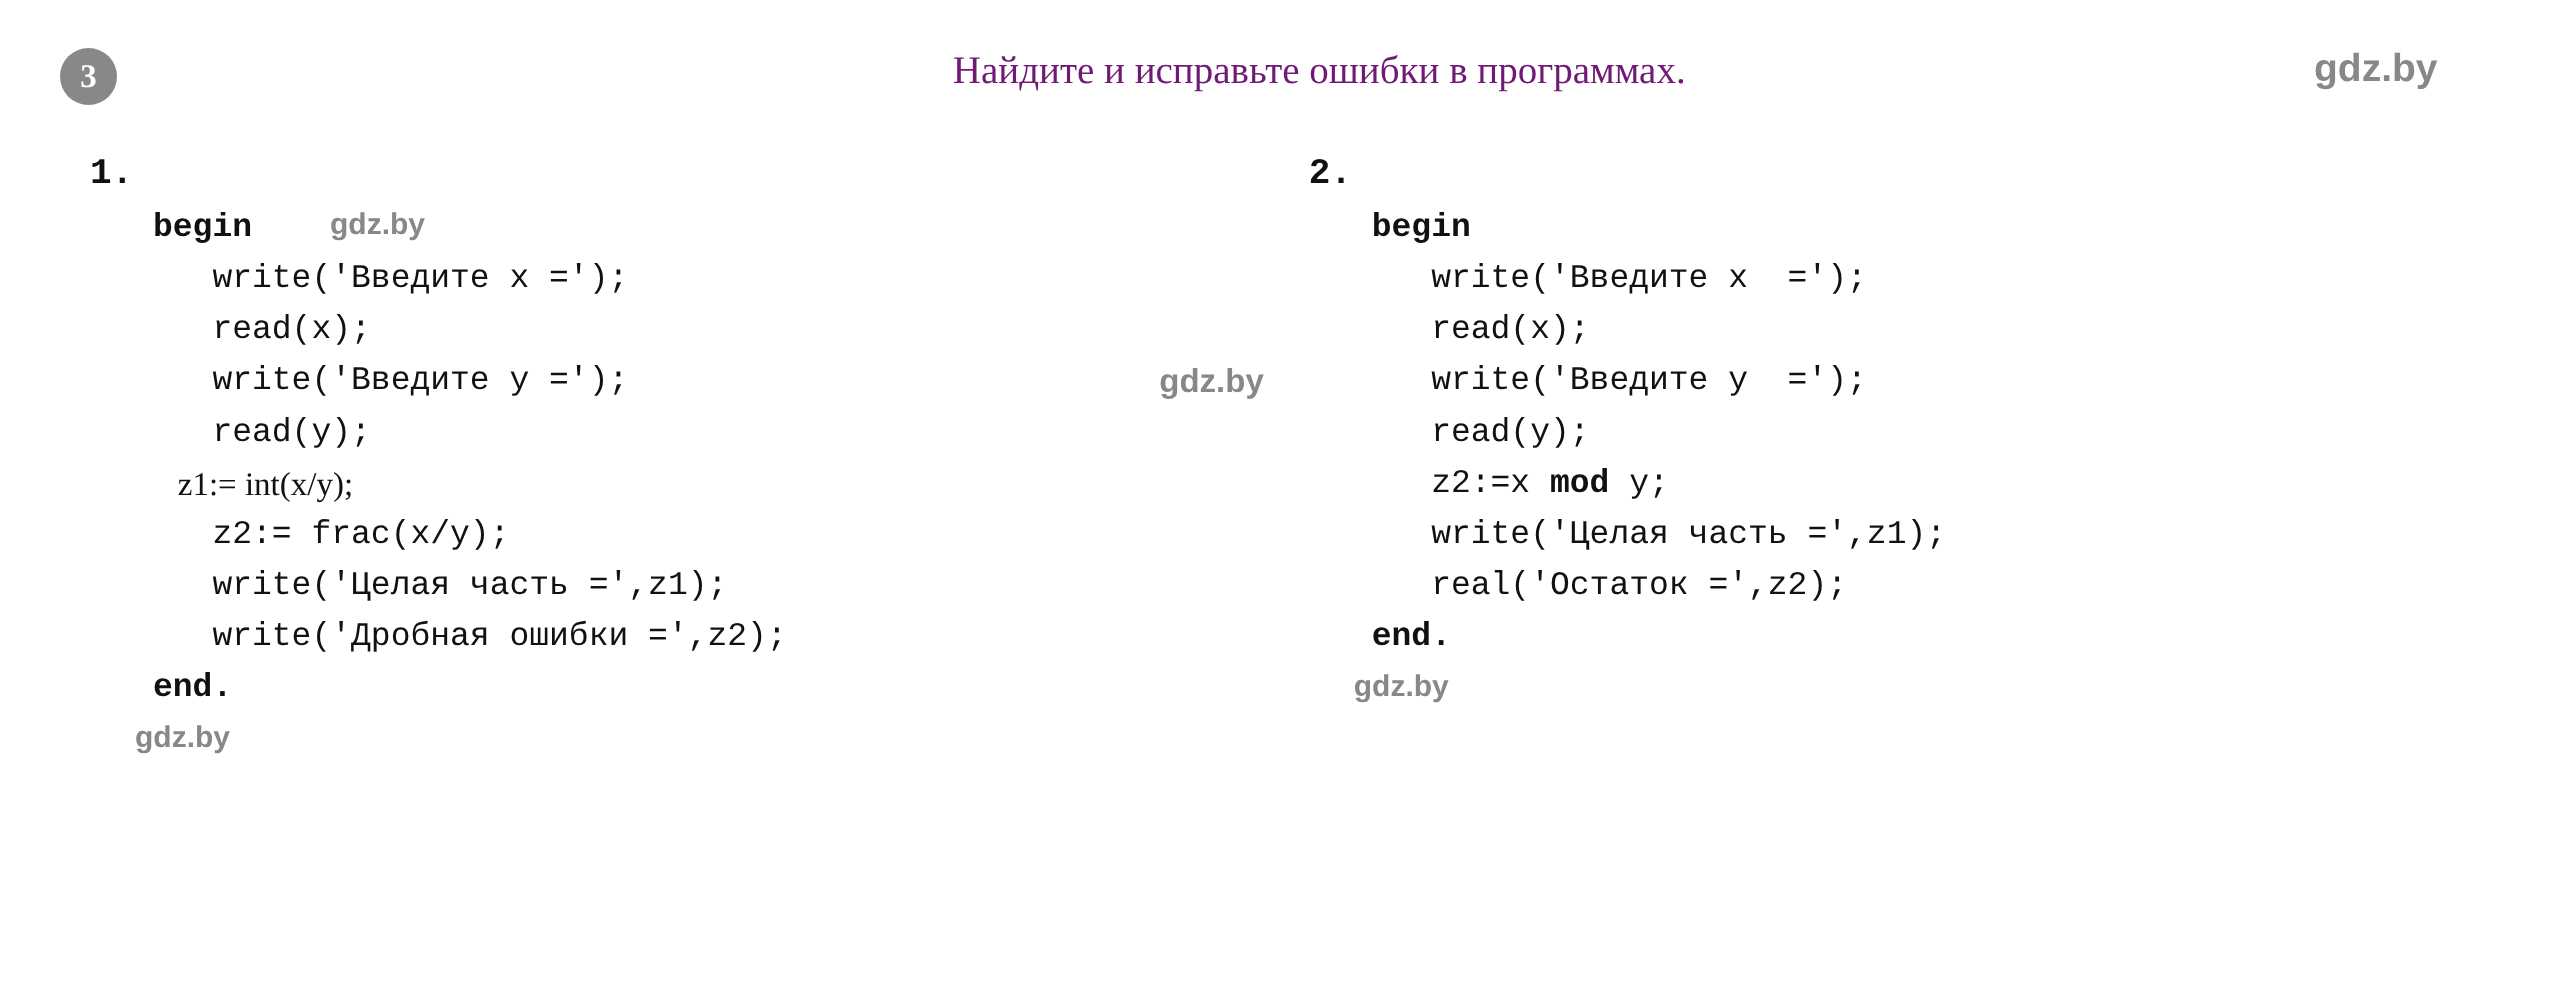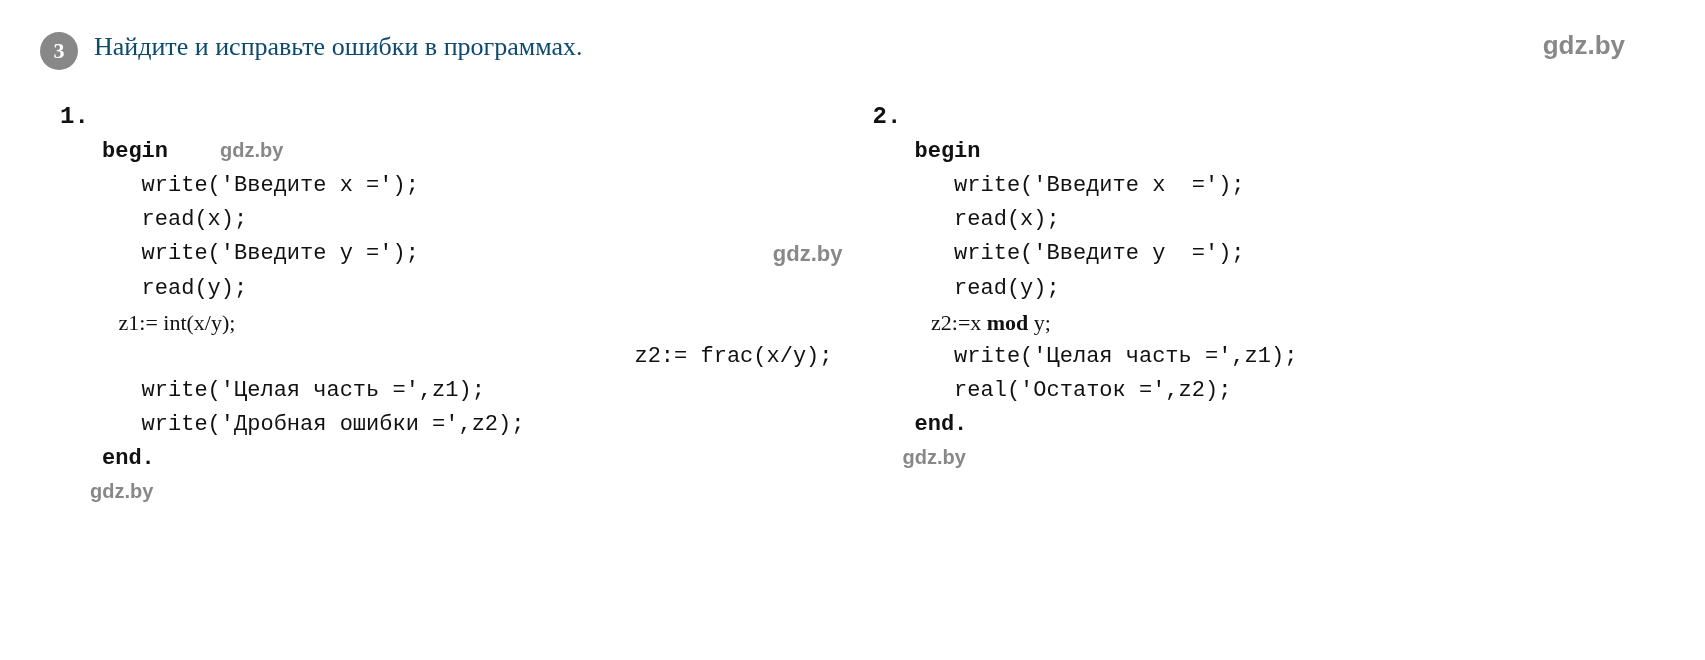--- a/index.html
+++ b/index.html
@@ -41,23 +41,24 @@
       color: #ffffff;
       font-size: 22px;
       font-weight: bold;
       margin-right: 16px;
       flex-shrink: 0;
       margin-top: 2px;
     }
 
     .task-description {
       font-size: 26px;
-      color: #0c4a6e;
+      color: #701a75;
       flex: 1;
       line-height: 1.3;
+      text-align: center;
     }
 
     .watermark-top-right {
       position: absolute;
       top: 30px;
       right: 80px;
       font-size: 26px;
       font-weight: bold;
       color: #888;
       font-family: Arial, sans-serif;
@@ -159,21 +160,21 @@
         <span class="code-line" style="padding-left: 42px;">   write('Введите x =');</span>
         <span class="code-line" style="padding-left: 42px;">   read(x);</span>
 
         <div style="position:relative;">
           <span class="code-line" style="padding-left: 42px;">   write('Введите y =');</span>
           <span class="watermark-mid watermark" style="top:0; right:-10px;">gdz.by</span>
         </div>
 
         <span class="code-line" style="padding-left: 42px;">   read(y);</span>
         <span class="code-line" style="padding-left: 42px; font-family: Liberation Serif, serif;">   z1:= int(x/y);</span>
-        <span class="code-line" style="padding-left: 42px; text-align: right;">   z2:= frac(x/y);</span>
+        <span class="code-line" style="padding-left: 42px;">   z2:= frac(x/y);</span>
         <span class="code-line" style="padding-left: 42px;">   write('Целая часть =',z1);</span>
         <span class="code-line" style="padding-left: 42px;">   write('Дробная ошибки =',z2);</span>
 
         <div style="position:relative;">
           <span class="code-line" style="padding-left: 42px;"><span class="bold-keyword">end.</span></span>
           <span class="watermark-end watermark">gdz.by</span>
         </div>
 
       </div>
     </div>
@@ -183,21 +184,21 @@
 
         <div style="display:flex; align-items:baseline; margin-bottom:0;">
           <span style="font-weight:bold; font-size:24px; margin-right:14px;">2.</span>
         </div>
 
         <span class="code-line" style="padding-left: 42px;"><span class="bold-keyword">begin</span></span>
         <span class="code-line" style="padding-left: 42px;">   write('Введите x  =');</span>
         <span class="code-line" style="padding-left: 42px;">   read(x);</span>
         <span class="code-line" style="padding-left: 42px;">   write('Введите y  =');</span>
         <span class="code-line" style="padding-left: 42px;">   read(y);</span>
-        <span class="code-line" style="padding-left: 42px; font-family: Liberation Serif, serif;">   z2:=x <span class="bold-keyword">mod</span> y;</span>
+        <span class="code-line" style="padding-left: 42px;">   z2:=x <span class="bold-keyword">mod</span> y;</span>
         <span class="code-line" style="padding-left: 42px;">   write('Целая часть =',z1);</span>
 
         <div style="position:relative;">
           <span class="code-line" style="padding-left: 42px;">   real('Остаток =',z2);</span>
         </div>
 
         <div style="position:relative;">
           <span class="code-line" style="padding-left: 42px;"><span class="bold-keyword">end.</span></span>
           <span class="watermark-end watermark">gdz.by</span>
         </div>

